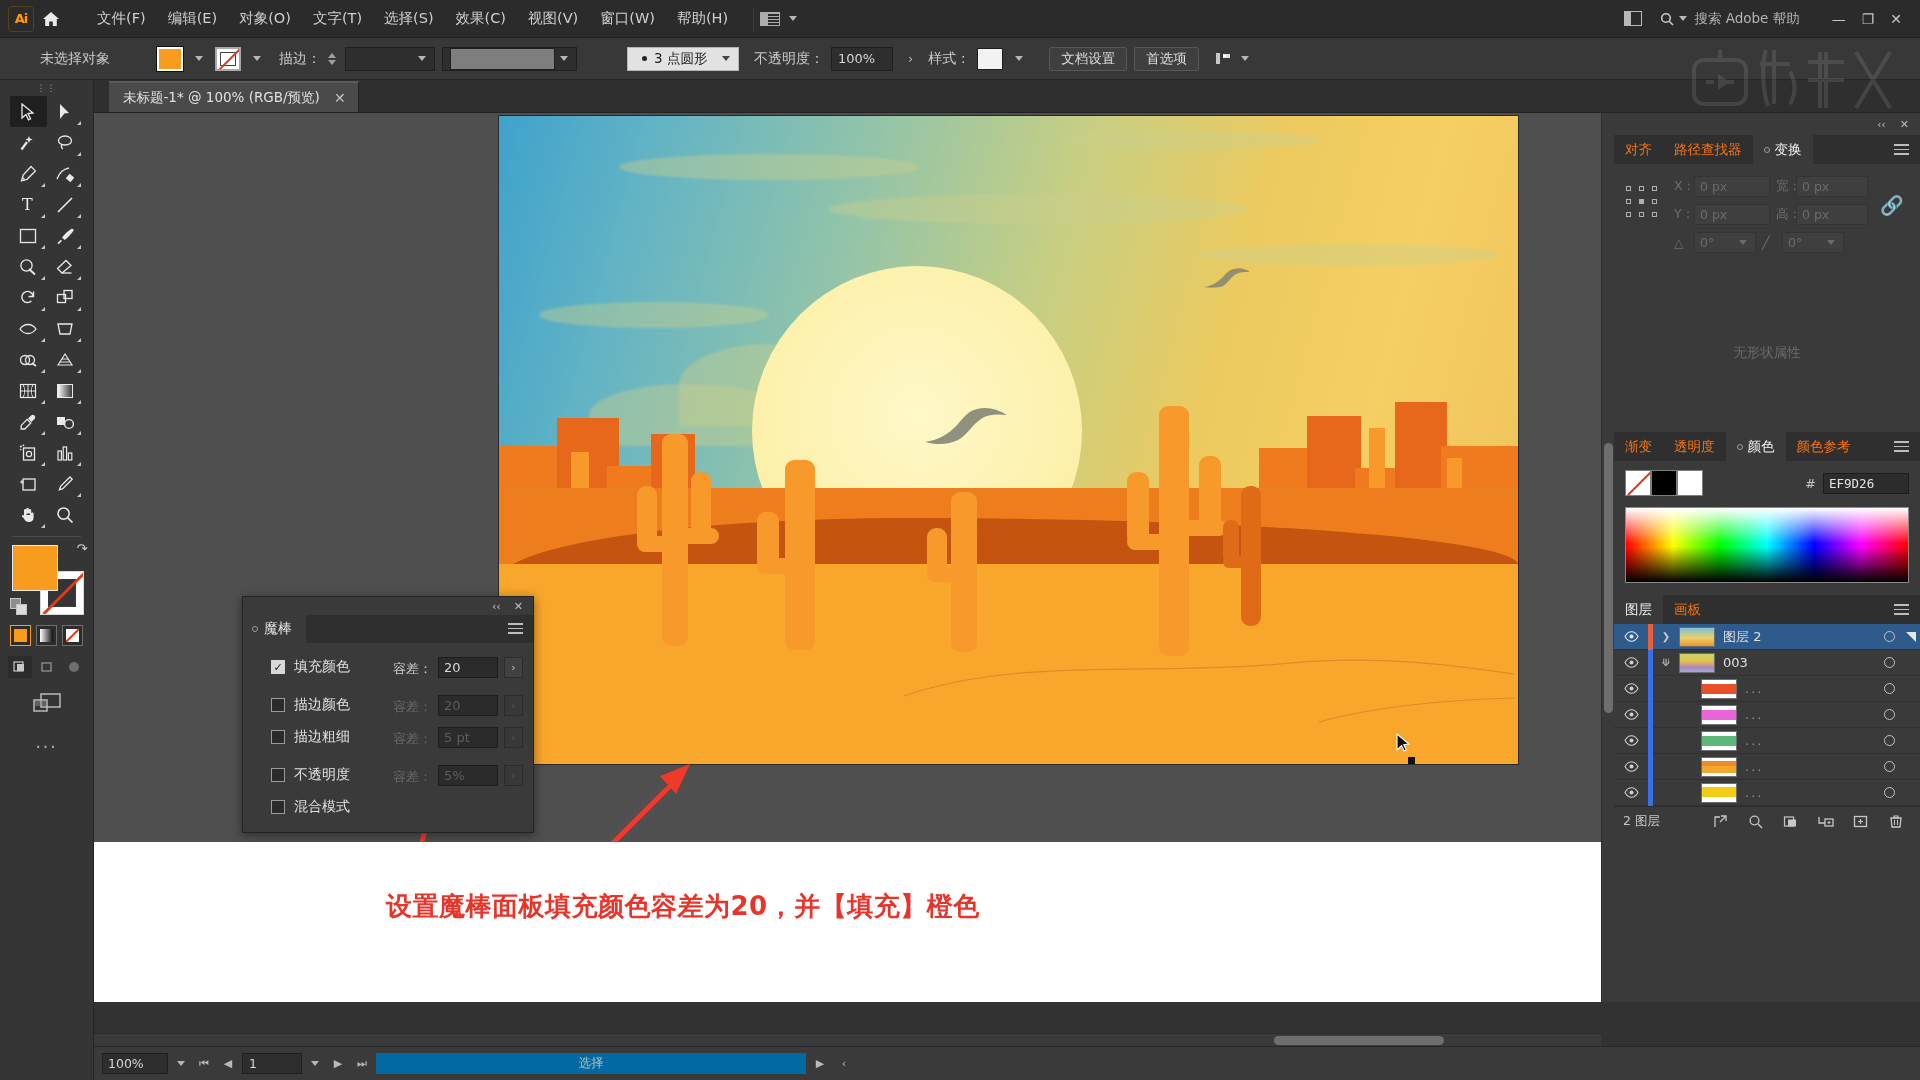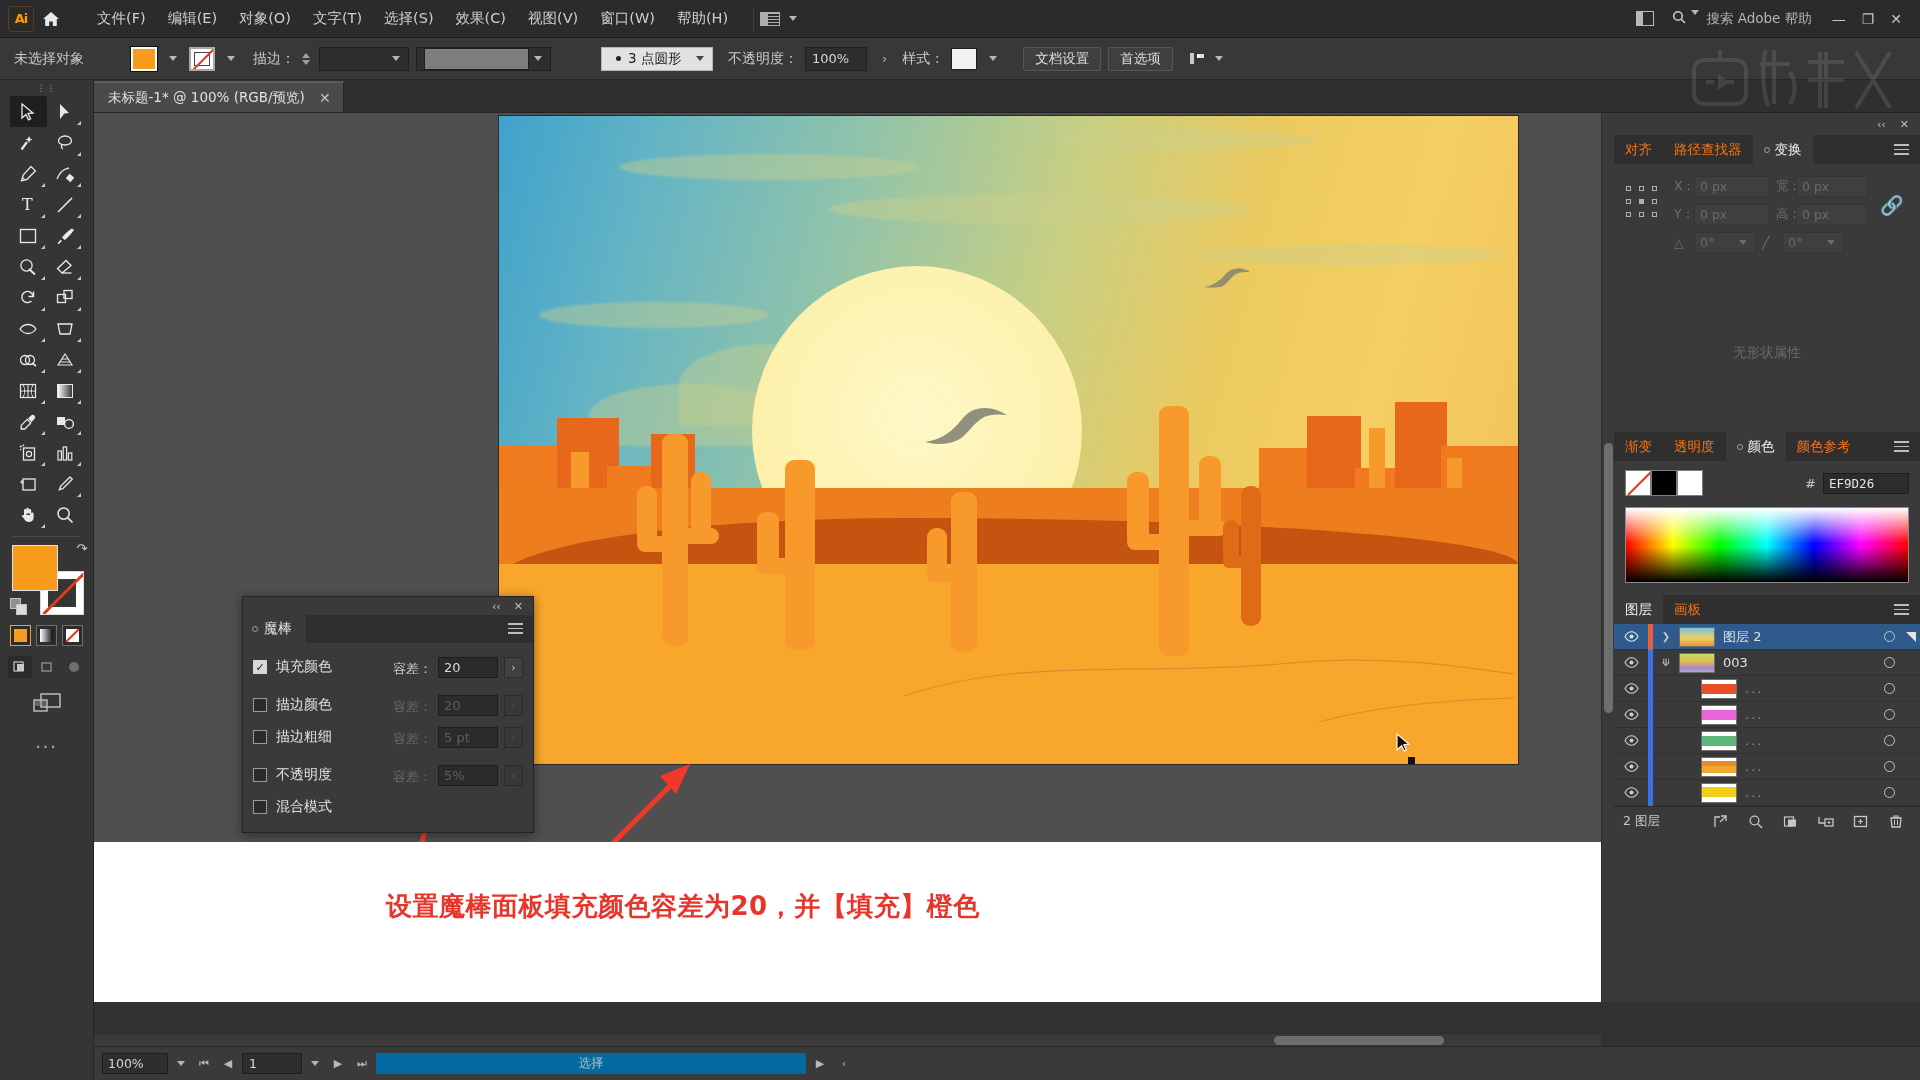--- a/index.html
+++ b/index.html
@@ -30,21 +30,21 @@
   }
   .mb-right { margin-left:auto; display:flex; align-items:center; padding-right:6px; }
   .ws-switch {
     display:flex; align-items:center; gap:4px; padding:3px 6px; margin-left:14px;
     border-left:1px solid #3e3e3e; height:24px;
   }
   .ws-ico { width:20px; height:14px; border:1px solid #adadad; display:flex; }
   .ws-ico i { display:block; height:100%; }
   .ws-ico i:first-child { width:7px; background:#adadad; }
   .ws-ico i:last-child { flex:1; background:repeating-linear-gradient(to bottom,#adadad 0 1px,transparent 1px 3px); }
-  .search-area { display:flex; align-items:flex-start; gap:5px; font-size:13.5px; color:#b5b5b5; margin-right:10px;}
+  .search-area { display:flex; align-items:center; gap:5px; font-size:13.5px; color:#b5b5b5; margin-right:22px;}
   .win-btns { display:flex; align-items:center; gap:16px; margin-left:10px; margin-right:12px; color:#c8c8c8; font-size:14px;}
   .panel-ico-sq { width:18px;height:15px;border:1.5px solid #b8b8b8; display:flex;}
   .panel-ico-sq i { width:6px; background:#b8b8b8; }
 
   
   .controlbar {
     position:absolute; top:38px; left:0; width:1920px; height:42px;
     background:#383838; display:flex; align-items:center;
     border-bottom:1px solid #262626; padding-left:14px; gap:7px;
   }
@@ -84,20 +84,21 @@
 
   
   .tabbar {
     position:absolute; top:80px; left:94px; width:1826px; height:33px;
     background:#2f2f2f; border-bottom:1px solid #232323; display:flex; align-items:flex-end;
   }
   .doc-tab {
     height:31px; background:#4a4a4a; display:flex; align-items:center; gap:14px;
     padding:0 12px 0 14px; font-size:13.5px; color:#e0e0e0; border-right:1px solid #232323;
     border-top:2px solid #5b5b5b;
+    margin-left:15px;
   }
   .tab-x { color:#c2c2c2; font-size:14px; }
 
   
   .toolbar {
     position:absolute; top:80px; left:0; width:94px; bottom:0;
     background:#353535; border-right:1px solid #252525;
   }
   .tb-handle { height:16px; display:flex; align-items:center; justify-content:center;
       color:#909090; font-size:9px; letter-spacing:1px;}
@@ -171,21 +172,21 @@
   }
   .mw-top { height:18px; background:#3a3a3a; display:flex; align-items:center;
      justify-content:flex-end; gap:13px; padding-right:10px; color:#c0c0c0; font-size:11px;}
   .mw-tabs { height:28px; background:#2f2f2f; display:flex; align-items:center; position:relative;}
   .mw-tab { background:#3a3a3a; height:28px; display:flex; align-items:center; gap:6px;
      padding:0 14px 0 9px; font-size:14px; color:#e2e2e2;}
   .mw-tab .dot { width:6px;height:6px;border:1px solid #9b9b9b;border-radius:50%; }
   .mw-menu { position:absolute; right:10px; top:8px; width:15px; }
   .mw-menu i { display:block; height:1.5px; background:#bdbdbd; margin-bottom:3px; }
   .mw-body { padding:8px 10px 0 10px; }
-  .mw-row { display:flex; align-items:center; height:32px; }
+  .mw-row { display:flex; align-items:center; height:32px;margin-left:18px; }
   .mw-row.gap { margin-top:6px; }
   .cbx { width:14px;height:14px; border:1px solid #9a9a9a; background:#2b2b2b; margin-right:9px;
      display:flex;align-items:center;justify-content:center; }
   .cbx.on { background:#d8d8d8; border-color:#d8d8d8; }
   .cbx.on:after { content:"✓"; color:#1d1d1d; font-size:11px; line-height:1; font-weight:bold;}
   .mw-name { font-size:14px; color:#e0e0e0; }
   .mw-tol { margin-left:auto; display:flex; align-items:flex-end; gap:6px; }
   .mw-tol .lbl { font-size:13px; color:#cfcfcf; }
   .mw-tol .lbl.dim { color:#6a6a6a; }
   .mw-tol .fld { width:60px; height:21px; background:#2b2b2b; border:1px solid #1d1d1d;
@@ -328,21 +329,21 @@
       </div>
       <div class="win-btns">
         <span>—</span>
         <span>❐</span>
         <span>✕</span>
       </div>
     </div>
   </div>
 
   <div class="controlbar">
-    <span class="cb-label" style="width:110px;">未选择对象</span>
+    <span class="cb-label" style="width:110px;margin-left:26px;">未选择对象</span>
     <span class="sw-box sw-fill"></span>
     <span class="caret"></span>
     <span class="sw-box sw-none"></span>
     <span class="caret"></span>
     <span class="cb-label" style="margin-left:6px;">描边：</span>
     <span class="stepper">
         <span class="up"></span>
         <span class="dn"></span>
       </span>
     <span class="cb-sel" style="width:90px;">

